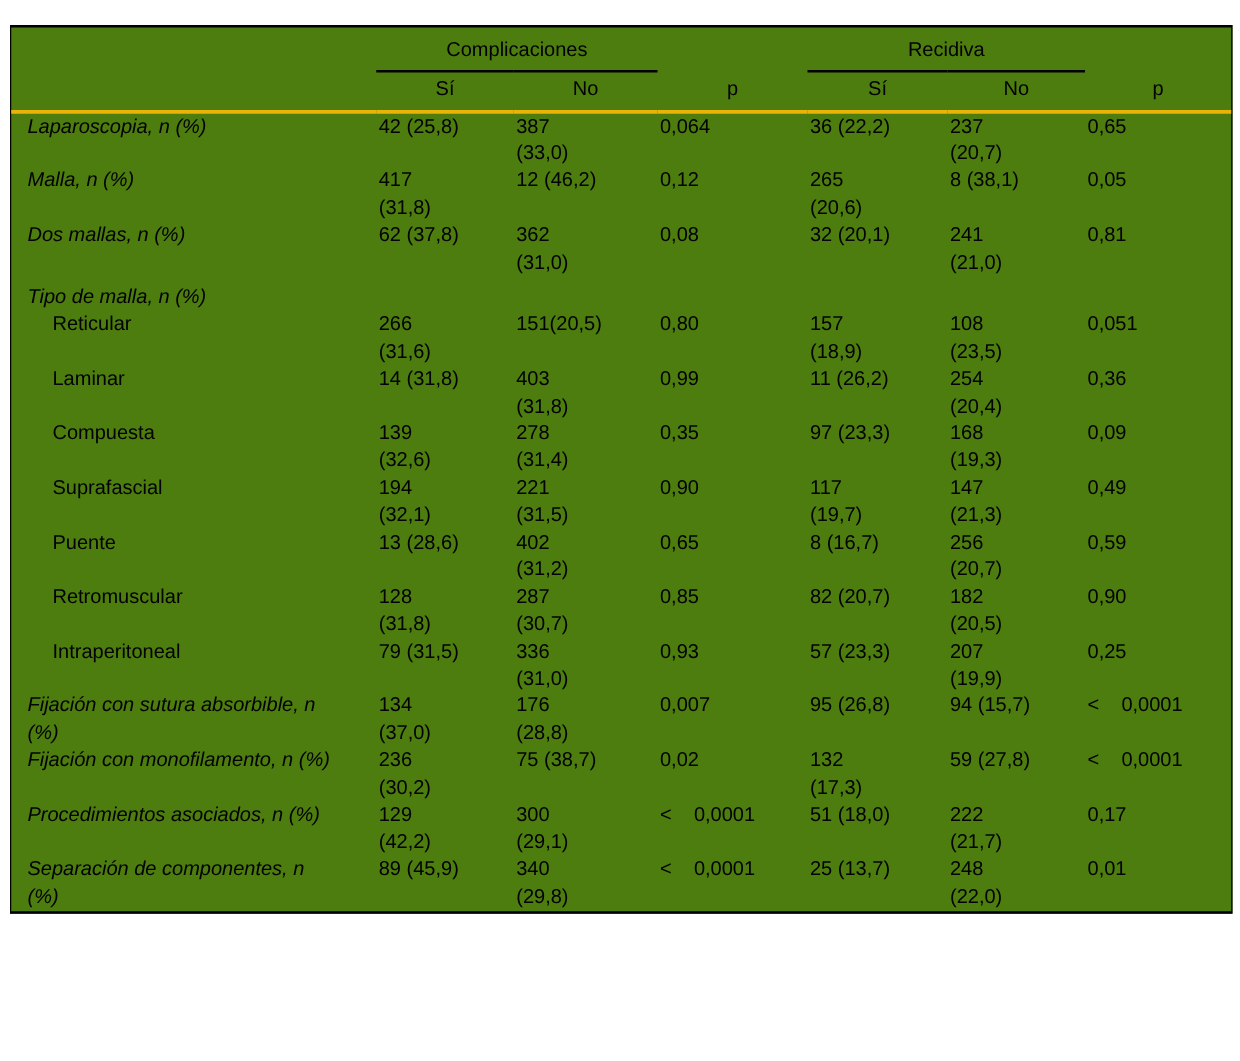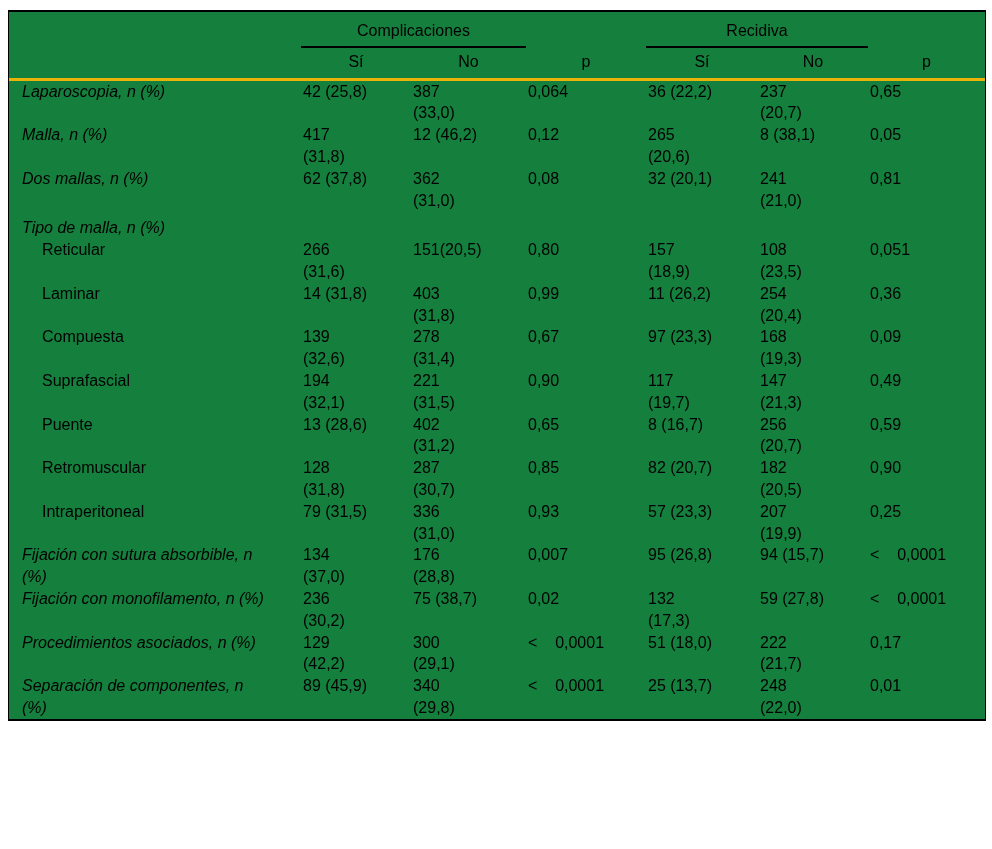--- a/index.html
+++ b/index.html
@@ -7,27 +7,27 @@
     padding: 0;
     background: #ffffff;
     width: 992px;
     height: 849px;
     font-family: "Liberation Sans", "DejaVu Sans", sans-serif;
     color: #000000;
   }
   .table-wrap {
     position: absolute;
     left: 8px;
-    top: 10px;
+    top: 20px;
     width: 976px;
     border-top: 2px solid #000;
     border-bottom: 2px solid #000;
     border-left: 1px solid #000;
     border-right: 1px solid #000;
-    background: #15803d;
+    background: #4d7c0f;
   }
   table.results {
     border-collapse: collapse;
     table-layout: fixed;
     width: 100%;
     font-size: 16px;
     line-height: 21.8px;
   }
   col.c-label { width: 292px; }
   col.c-si1   { width: 110px; }
@@ -163,21 +163,21 @@
         <td>254
 (20,4)</td>
         <td>0,36</td>
       </tr>
       <tr class="sub">
         <td class="label">Compuesta</td>
         <td>139
 (32,6)</td>
         <td>278
 (31,4)</td>
-        <td>0,67</td>
+        <td>0,35</td>
         <td>97 (23,3)</td>
         <td>168
 (19,3)</td>
         <td>0,09</td>
       </tr>
       <tr class="sub">
         <td class="label">Suprafascial</td>
         <td>194
 (32,1)</td>
         <td>221

